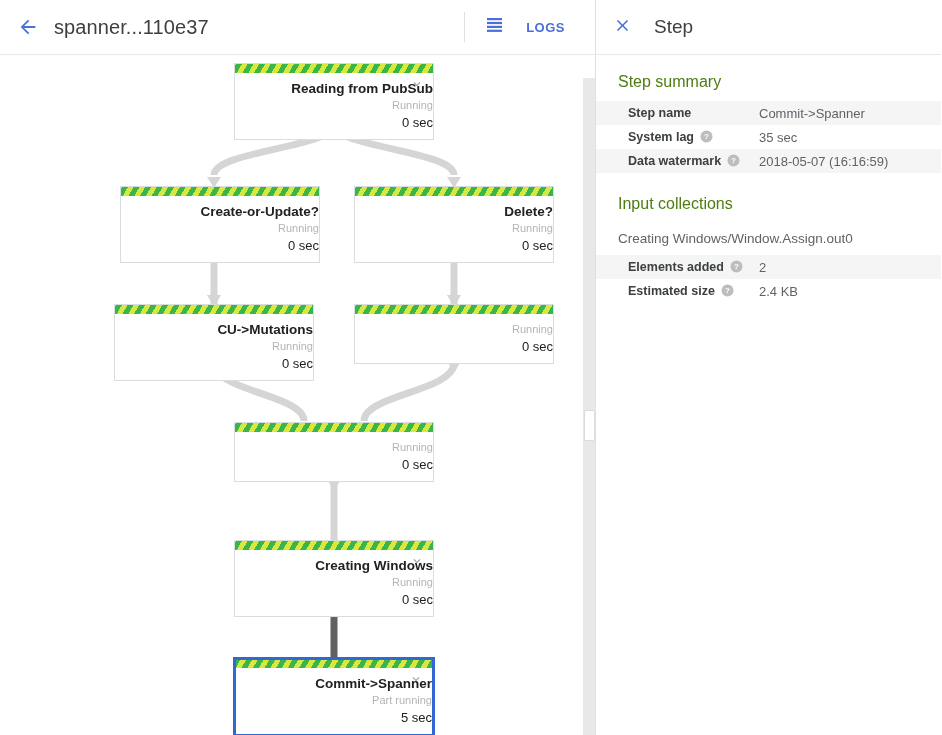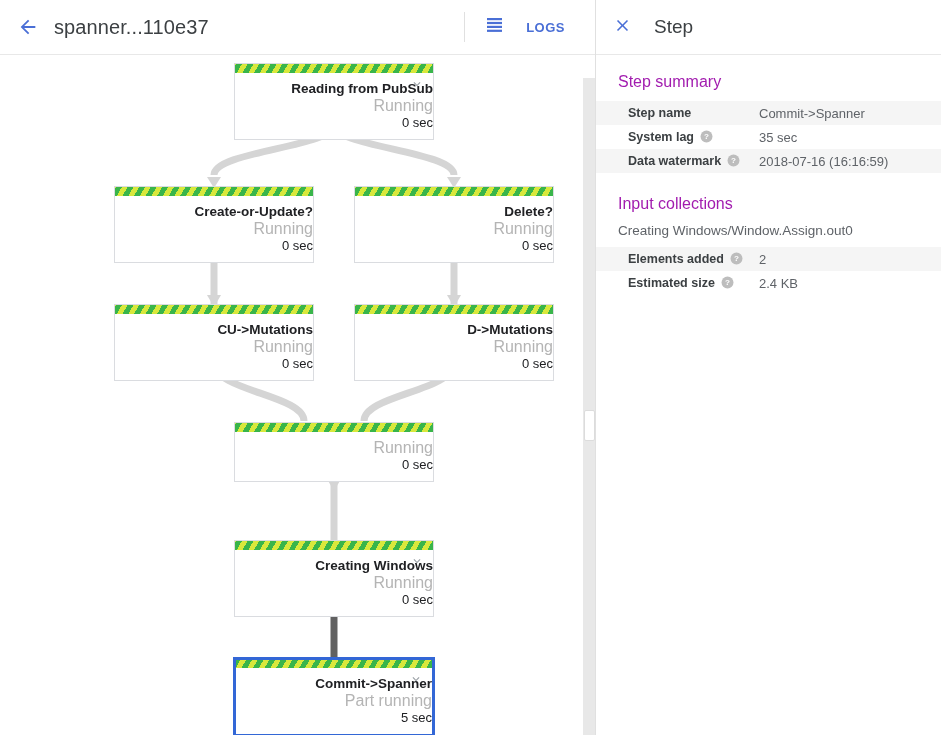--- a/index.html
+++ b/index.html
@@ -138,21 +138,21 @@
     padding: 7px 0 8px 0;
     text-align: right;
   }
   .node-title {
     font-size: 13.5px;
     font-weight: bold;
     color: #202124;
     line-height: 17px;
   }
   .node-status {
-    font-size: 16px;
+    font-size: 11px;
     color: #b4b4b4;
     line-height: 17px;
   }
   .node-time {
     font-size: 13px;
     color: #202124;
     line-height: 17px;
   }
   .node-chevron {
     position: absolute;
@@ -218,30 +218,31 @@
     color: #3c4043;
     margin-left: 12px;
   }
 
   .panel-body {
     padding: 18px 0 0 0;
   }
 
   .section-heading {
     font-size: 16px;
-    color: #a21caf;
+    color: #4d7c0f;
     padding: 0 0 10px 22px;
   }
   .section-heading.second {
     padding-top: 22px;
   }
   .section-subtitle {
     font-size: 13.5px;
     color: #5f6368;
     padding: 0 0 9px 22px;
+    margin-top: 8px;
   }
 
   .kv-table {
     width: 100%;
     border-collapse: collapse;
   }
   .kv-row { height: 24px; }
   .kv-row.shaded { background: #f5f5f5; }
   .kv-key {
     font-size: 12.5px;
@@ -341,21 +342,21 @@
                 <div class="node-title">Reading from PubSub</div>
                 <div class="node-status">Running</div>
                 <div class="node-time">0 sec</div>
                 <div class="node-chevron">
                   <svg width="14" height="14" viewBox="0 0 24 24">
                     <path d="M7.4 8.6L12 13.2l4.6-4.6L18 10l-6 6-6-6z" fill="#9aa0a6"></path>
                   </svg>
                 </div>
               </div>
             </div>
-            <div class="node" style="left: 114px; top: 131px; width: 200px;">
+            <div class="node" style="left: 120px; top: 131px; width: 200px;">
               <div class="node-stripe"></div>
               <div class="node-body">
                 <div class="node-title">Create-or-Update?</div>
                 <div class="node-status">Running</div>
                 <div class="node-time">0 sec</div>
               </div>
             </div>
             <div class="node" style="left: 354px; top: 131px; width: 200px;">
               <div class="node-stripe"></div>
               <div class="node-body">
@@ -368,21 +369,20 @@
               <div class="node-stripe"></div>
               <div class="node-body">
                 <div class="node-title">CU-&gt;Mutations</div>
                 <div class="node-status">Running</div>
                 <div class="node-time">0 sec</div>
               </div>
             </div>
             <div class="node" style="left: 354px; top: 249px; width: 200px;">
               <div class="node-stripe"></div>
               <div class="node-body">
-                <div class="node-title">D-&gt;Mutations</div>
                 <div class="node-status">Running</div>
                 <div class="node-time">0 sec</div>
               </div>
             </div>
             <div class="node" style="left: 234px; top: 367px; width: 200px;">
               <div class="node-stripe"></div>
               <div class="node-body">
                 <div class="node-status">Running</div>
                 <div class="node-time">0 sec</div>
               </div>
@@ -450,21 +450,21 @@
                     <circle cx="12" cy="12" r="11" fill="#bdbdbd"></circle>
                     <text x="12" y="17.5" font-size="15" font-family="Liberation Sans, sans-serif" font-weight="bold" fill="#ffffff" text-anchor="middle">?</text>
                   </svg></span></td>
               <td class="kv-val">35 sec</td>
             </tr>
             <tr class="kv-row shaded">
               <td class="kv-key"><span>Data watermark</span><span class="help-icon"><svg width="13" height="13" viewBox="0 0 24 24">
                     <circle cx="12" cy="12" r="11" fill="#bdbdbd"></circle>
                     <text x="12" y="17.5" font-size="15" font-family="Liberation Sans, sans-serif" font-weight="bold" fill="#ffffff" text-anchor="middle">?</text>
                   </svg></span></td>
-              <td class="kv-val">2018-07-16 (16:16:59)</td>
+              <td class="kv-val">2018-05-07 (16:16:59)</td>
             </tr>
           </tbody>
       </table>
 
       <div class="section-heading second">Input collections</div>
       <div class="section-subtitle">Creating Windows/Window.Assign.out0</div>
       <table class="kv-table">
         <tbody id="input-rows">
             <tr class="kv-row shaded">
               <td class="kv-key"><span>Elements added</span><span class="help-icon"><svg width="13" height="13" viewBox="0 0 24 24">

